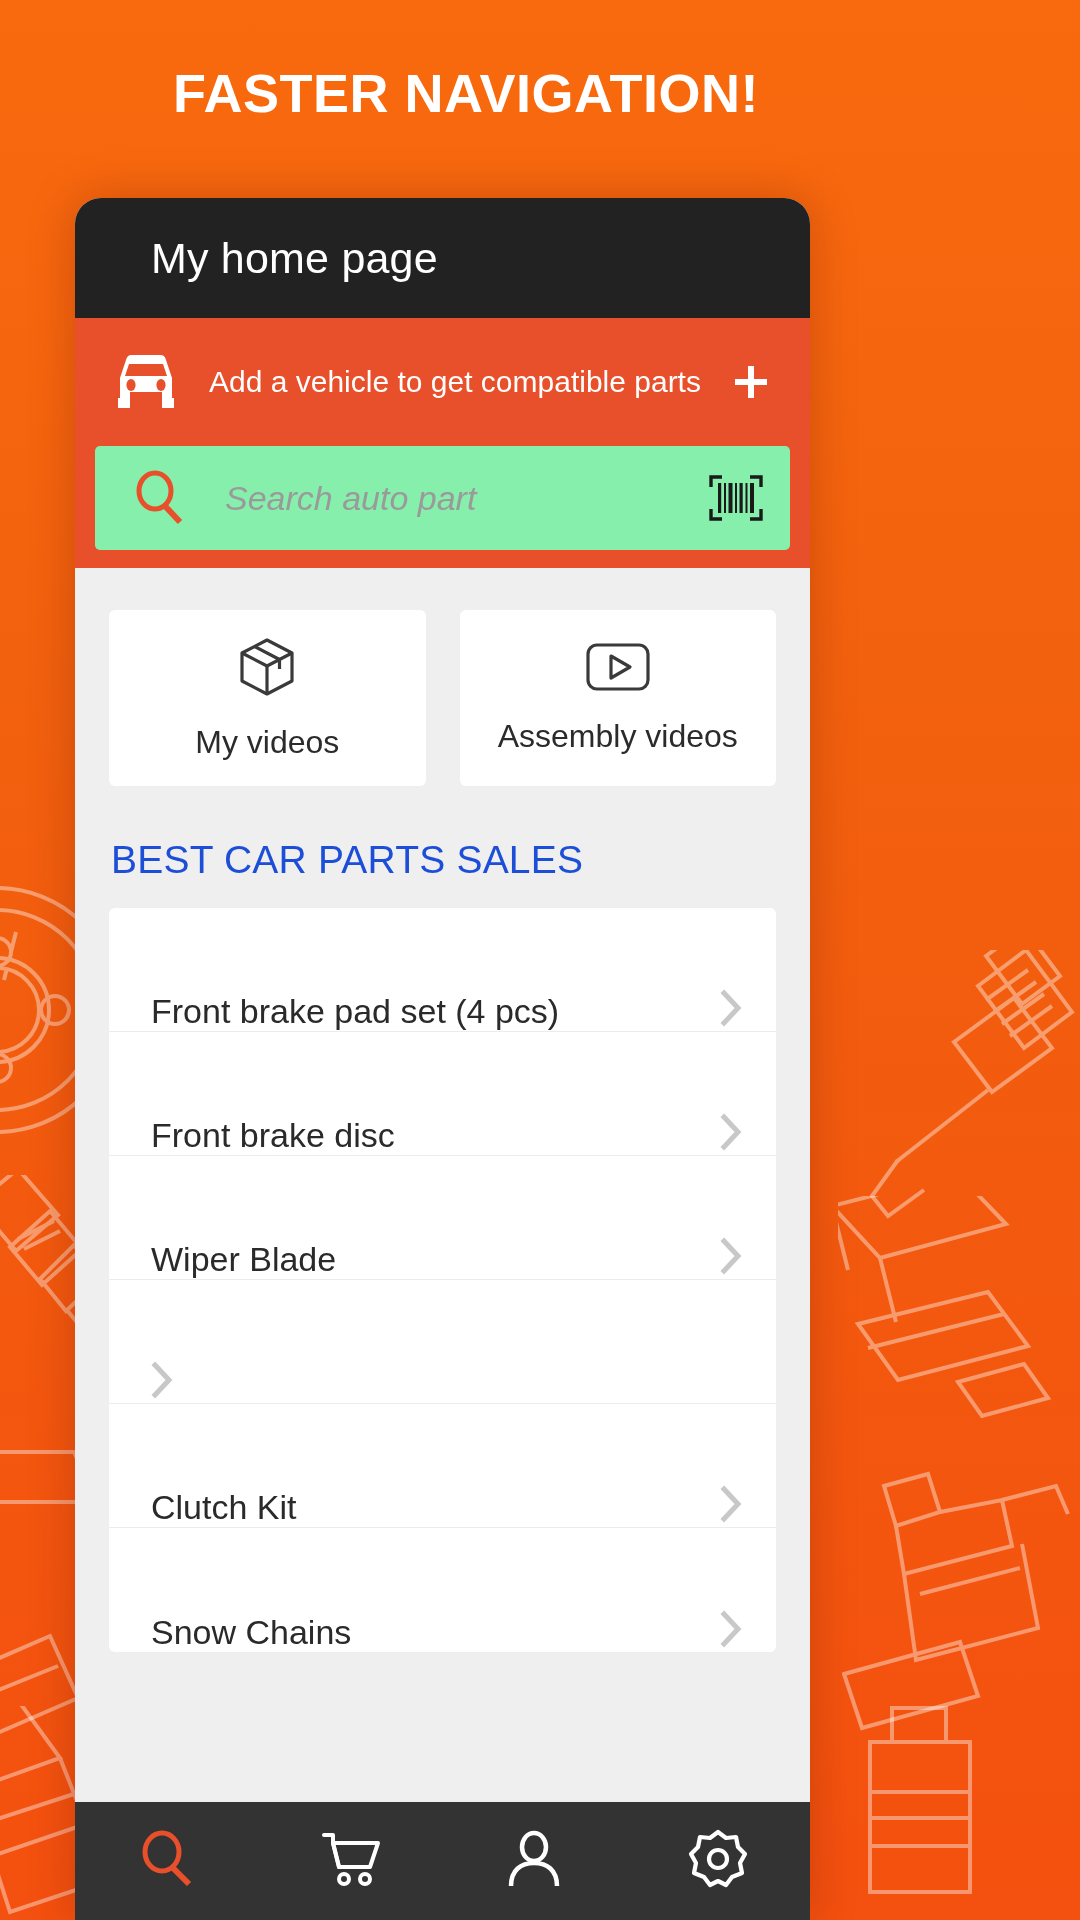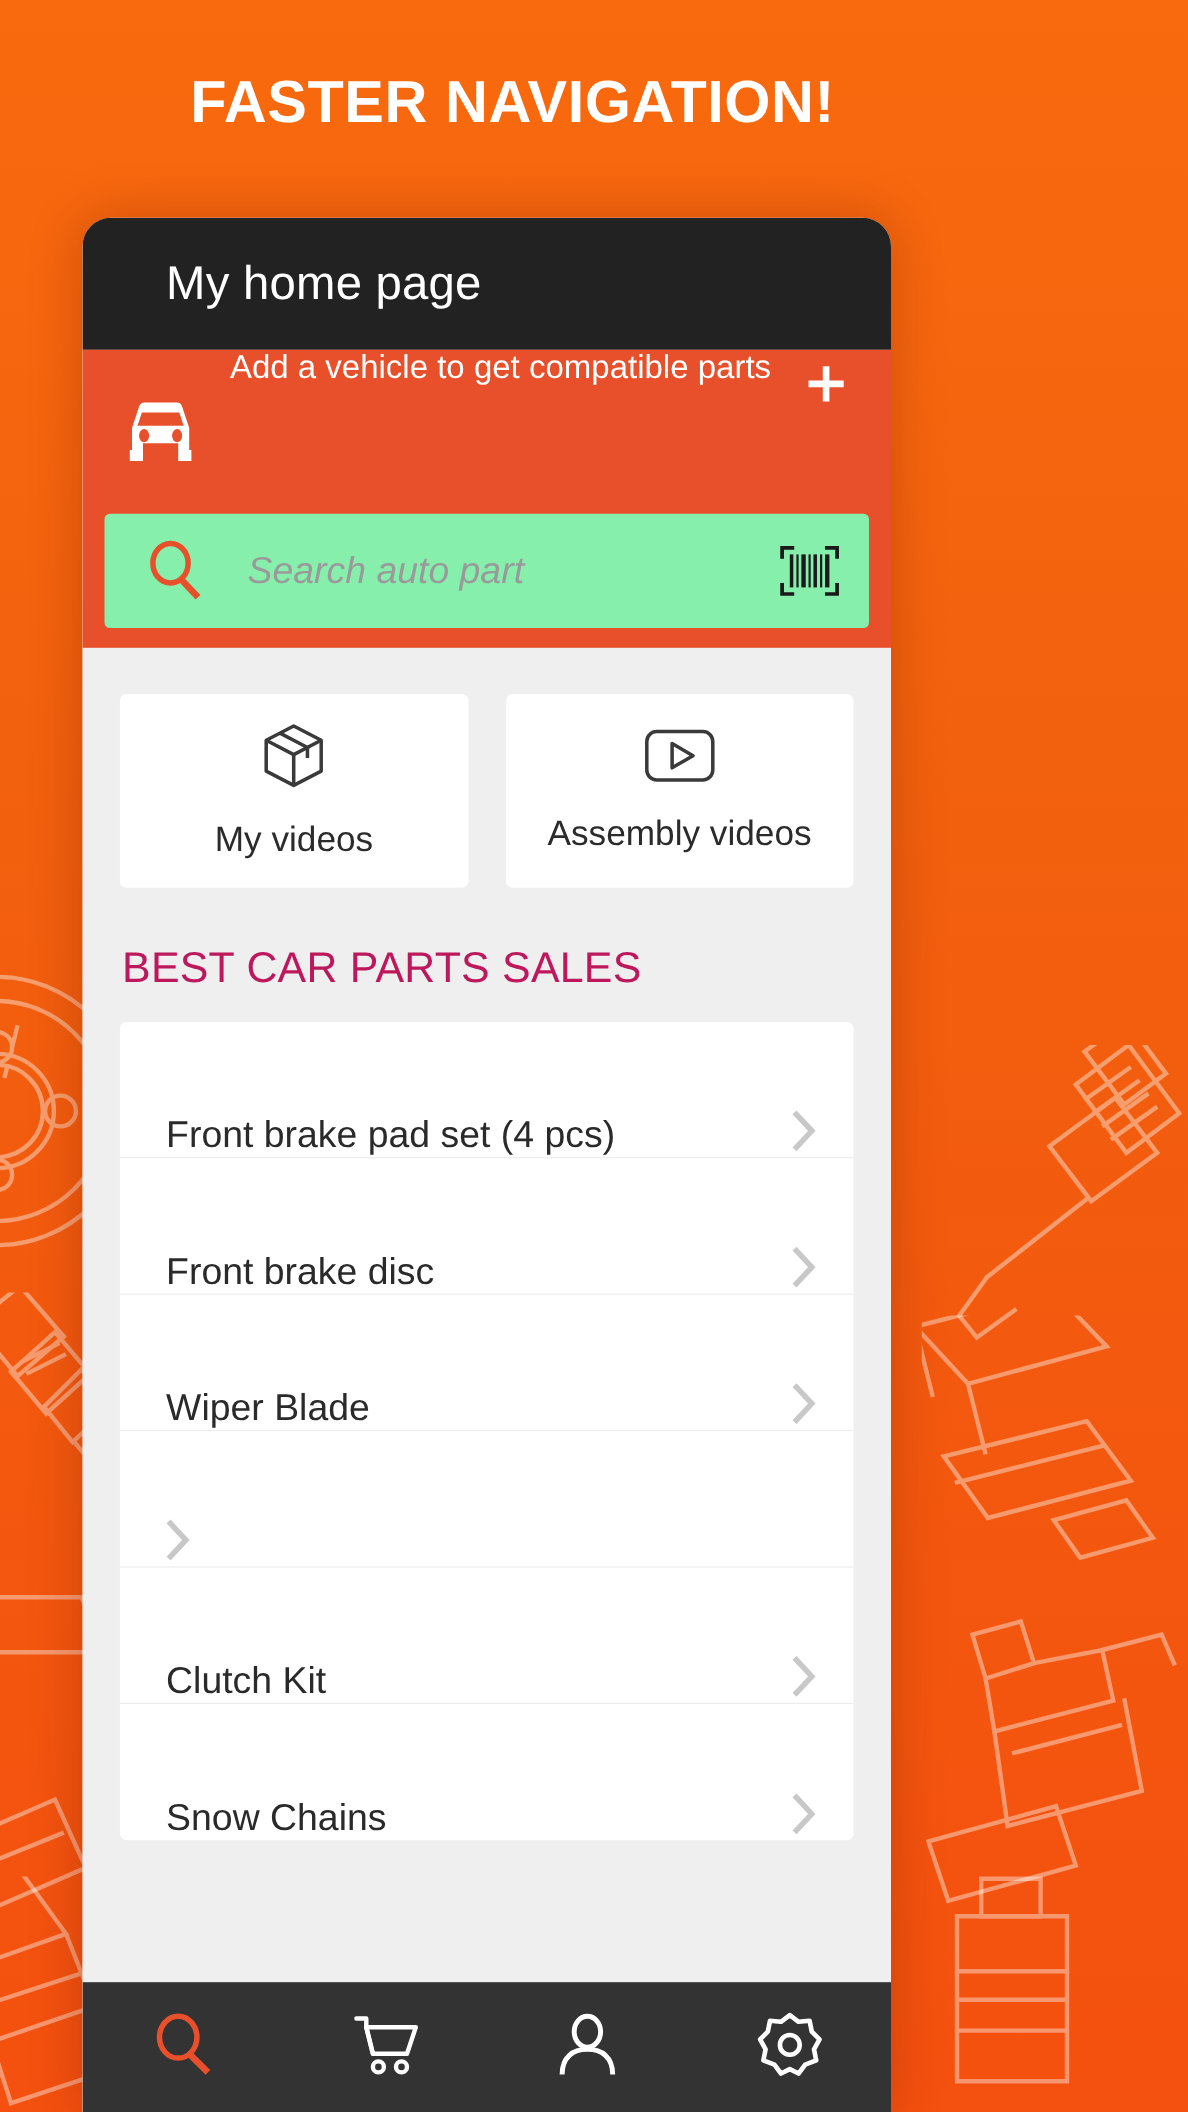--- a/index.html
+++ b/index.html
@@ -75,22 +75,23 @@
   }
 
   
   .searchzone {
     background: #E8502B;
     flex: 0 0 auto;
     padding-bottom: 18px;
   }
 
   .vehiclebar {
-    height: 149px;
-    display: flex;
+    height: 128px;
+    display: flex;
+    align-items: center;
     padding: 0 28px 0 32px;
   }
   .vehiclebar .car-icon {
     width: 78px;
     flex: 0 0 auto;
     display: flex;
     align-items: center;
     justify-content: center;
   }
   .vehiclebar .vehicle-label {
@@ -168,21 +169,21 @@
     justify-content: center;
     gap: 22px;
   }
   .tile .tile-label {
     font-size: 32px;
     color: #2b2b2b;
   }
 
   .section-title {
     font-size: 39px;
-    color: #be185d;
+    color: #1d4ed8;
     padding: 52px 0 26px 36px;
     letter-spacing: 0.2px;
   }
 
   .listcard {
     margin: 0 34px;
     background: #FFFFFF;
     border-radius: 6px;
     overflow: hidden;
   }

